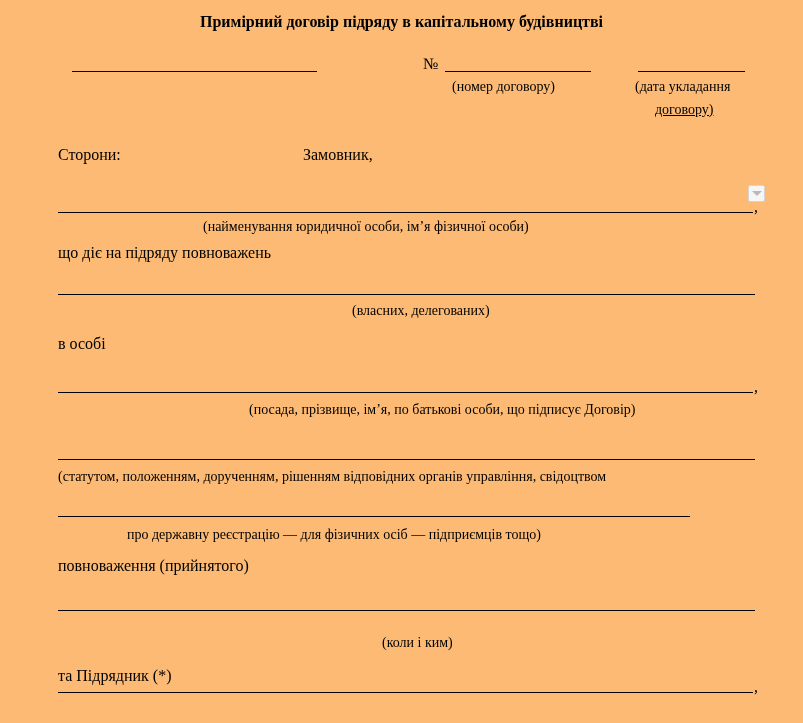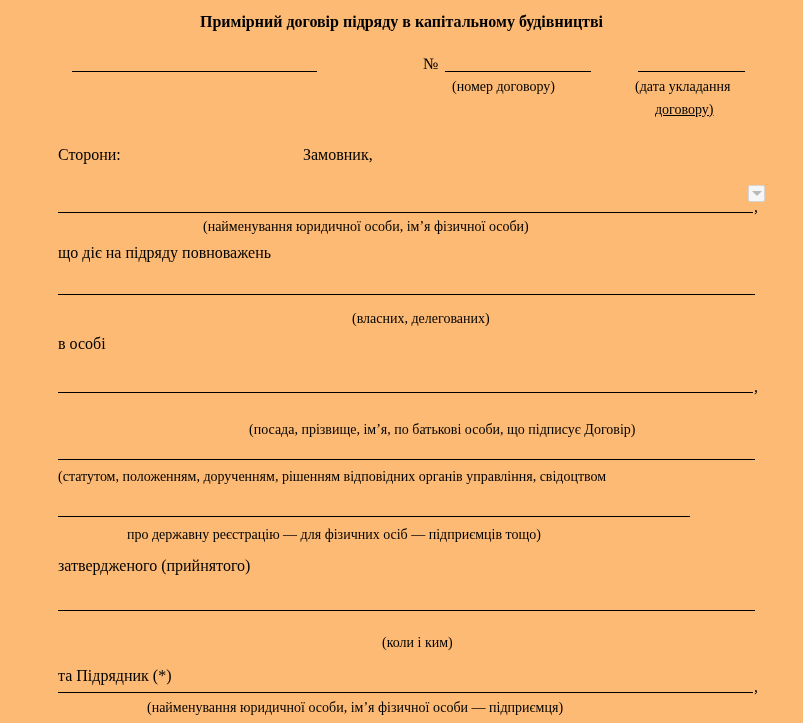--- a/index.html
+++ b/index.html
@@ -64,34 +64,33 @@
   <button class="dd-btn" style="left:748px; top:185px;">
     <span class="dd-tri"></span>
   </button>
 
   <div class="rule" style="left:58px; top:212px; width:695px;"></div>
   <div class="abs comma" style="left:754px; top:199px;">,</div>
   <div class="abs lbl" style="left:203px; top:219px;">(найменування юридичної особи, ім’я фізичної особи)</div>
 
   <div class="abs t" style="left:58px; top:244px;">що діє на підряду повноважень</div>
   <div class="rule" style="left:58px; top:294px; width:697px;"></div>
-  <div class="abs lbl" style="left:352px; top:303px;margin-top:8px;">(власних, делегованих)</div>
+  <div class="abs lbl" style="left:352px; top:303px;">(власних, делегованих)</div>
 
   <div class="abs t" style="left:58px; top:335px;">в особі</div>
   <div class="rule" style="left:58px; top:392px; width:695px;"></div>
   <div class="abs comma" style="left:754px; top:379px;">,</div>
-  <div class="abs lbl" style="left:249px; top:422px;">(посада, прізвище, ім’я, по батькові особи, що підписує Договір)</div>
+  <div class="abs lbl" style="left:249px; top:402px;">(посада, прізвище, ім’я, по батькові особи, що підписує Договір)</div>
 
   <div class="rule" style="left:58px; top:459px; width:697px;"></div>
   <div class="abs lbl" style="left:58px; top:469px;">(статутом, положенням, дорученням, рішенням відповідних органів управління, свідоцтвом</div>
   <div class="rule" style="left:58px; top:516px; width:632px;"></div>
   <div class="abs lbl" style="left:127px; top:527px;">про державну реєстрацію — для фізичних осіб — підприємців тощо)</div>
 
-  <div class="abs t" style="left:58px; top:557px;">затвердженого (прийнятого)</div>
+  <div class="abs t" style="left:58px; top:557px;">повноваження (прийнятого)</div>
   <div class="rule" style="left:58px; top:610px; width:697px;"></div>
   <div class="abs lbl" style="left:382px; top:619px;margin-top:16px;">(коли і ким)</div>
 
   <div class="abs t" style="left:58px; top:641px;margin-top:26px;">та Підрядник (*)</div>
   <div class="rule" style="left:58px; top:692px; width:695px;"></div>
   <div class="abs comma" style="left:754px; top:679px;">,</div>
-  <div class="abs lbl" style="left:147px; top:700px;">(найменування юридичної особи, ім’я фізичної особи — підприємця)</div>
 
 </div>
 
 </body></html>

